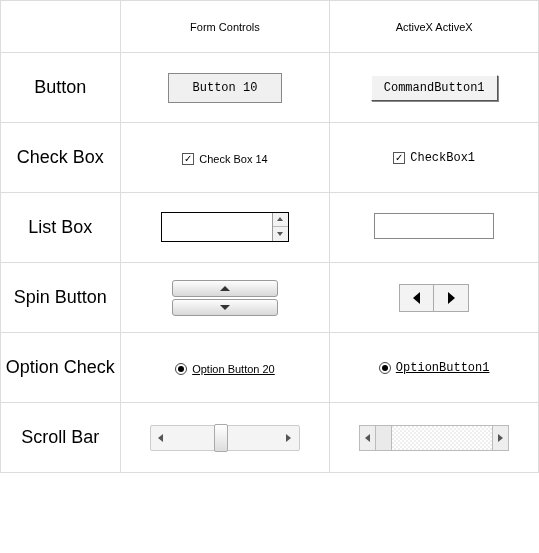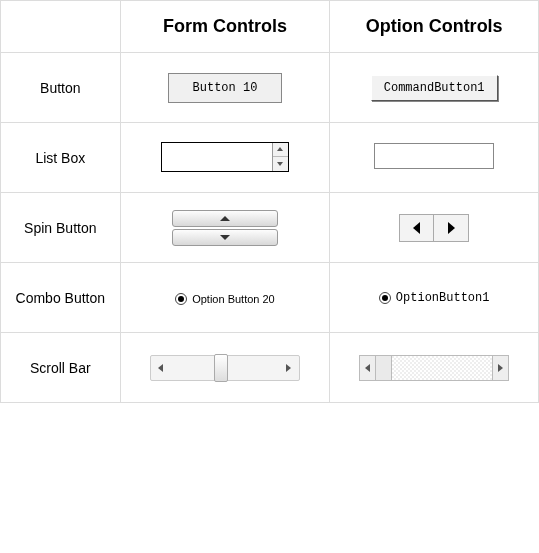--- a/index.html
+++ b/index.html
@@ -15,30 +15,30 @@
     border-collapse: collapse;
     width: 539px;
   }
   td, th {
     border: 1px solid #dcdcdc;
     text-align: center;
     vertical-align: middle;
     padding: 0;
   }
   th {
-    font-weight: bold;
-    font-size: 18px;
+    font-weight: normal;
+    font-size: 11px;
     height: 52px;
     margin-top: 40px;
   }
   .col-label { width: 120px; }
   .col-form { width: 210px; }
   .col-ax { width: 209px; }
   td.row-label {
-    font-size: 14px;
+    font-size: 18px;
     height: 70px;
   }
 
   
   .fc-button {
     display: inline-block;
     background: #f0f0f0;
     border: 1px solid #888;
     padding: 7px 24px;
     font-family: "Courier New", monospace;
@@ -195,21 +195,21 @@
   .mini-down{width:0;height:0;border-left:3px solid transparent;border-right:3px solid transparent;border-top:4px solid #555;}
   
   .ax-list {
     display:inline-block;
     border:1px solid #888;
     width:120px;height:26px;background:#fff;
   }
 
   
   .opt-wrap {
-    display:inline-flex;align-items:center;gap:5px;font-size:11px;
+    display:inline-flex;align-items:center;gap:5px;font-size:11px;text-decoration:underline;
   }
   .radio-outer {
     width:12px;height:12px;border:1px solid #444;border-radius:50%;
     display:inline-flex;align-items:center;justify-content:center;
   }
   .radio-inner {
     width:6px;height:6px;background:#000;border-radius:50%;
   }
   .ax-opt-label{font-family:"Courier New",monospace;font-size:12px;}
 
@@ -250,34 +250,49 @@
   }
 </style>
 </head>
 <body>
 
 <table>
   <tbody>
       <tr>
     <th class="col-label"></th>
     <th class="col-form">Form Controls</th>
-    <th class="col-ax">Option Controls</th>
+    <th class="col-ax">ActiveX ActiveX</th>
   </tr>
 
   <tr>
     <td class="row-label">Button</td>
     <td>
       <span class="fc-button">Button 10</span>
     </td>
     <td>
       <span class="ax-button">CommandButton1</span>
     </td>
   </tr>
 
 
+  <tr>
+    <td class="row-label">Check Box</td>
+    <td>
+      <span class="chk-wrap">
+        <span class="chk-box">✓</span>
+        <span>Check Box 14</span>
+      </span>
+    </td>
+    <td>
+      <span class="chk-wrap">
+        <span class="chk-box">✓</span>
+        <span class="ax-chk-label">CheckBox1</span>
+      </span>
+    </td>
+  </tr>
 
   <tr>
     <td class="row-label">List Box</td>
     <td>
       <span class="fc-list">
         <span class="body"></span>
         <span class="scroll">
           <span class="sb">
                 <span class="mini-up"></span>
               </span>
@@ -310,21 +325,21 @@
               <span class="tri-left"></span>
             </span>
         <span class="seg">
               <span class="tri-right"></span>
             </span>
       </span>
     </td>
   </tr>
 
   <tr>
-    <td class="row-label">Combo Button</td>
+    <td class="row-label">Option Check</td>
     <td>
       <span class="opt-wrap">
         <span class="radio-outer">
               <span class="radio-inner"></span>
             </span>
         <span>Option Button 20</span>
       </span>
     </td>
     <td>
       <span class="opt-wrap">

